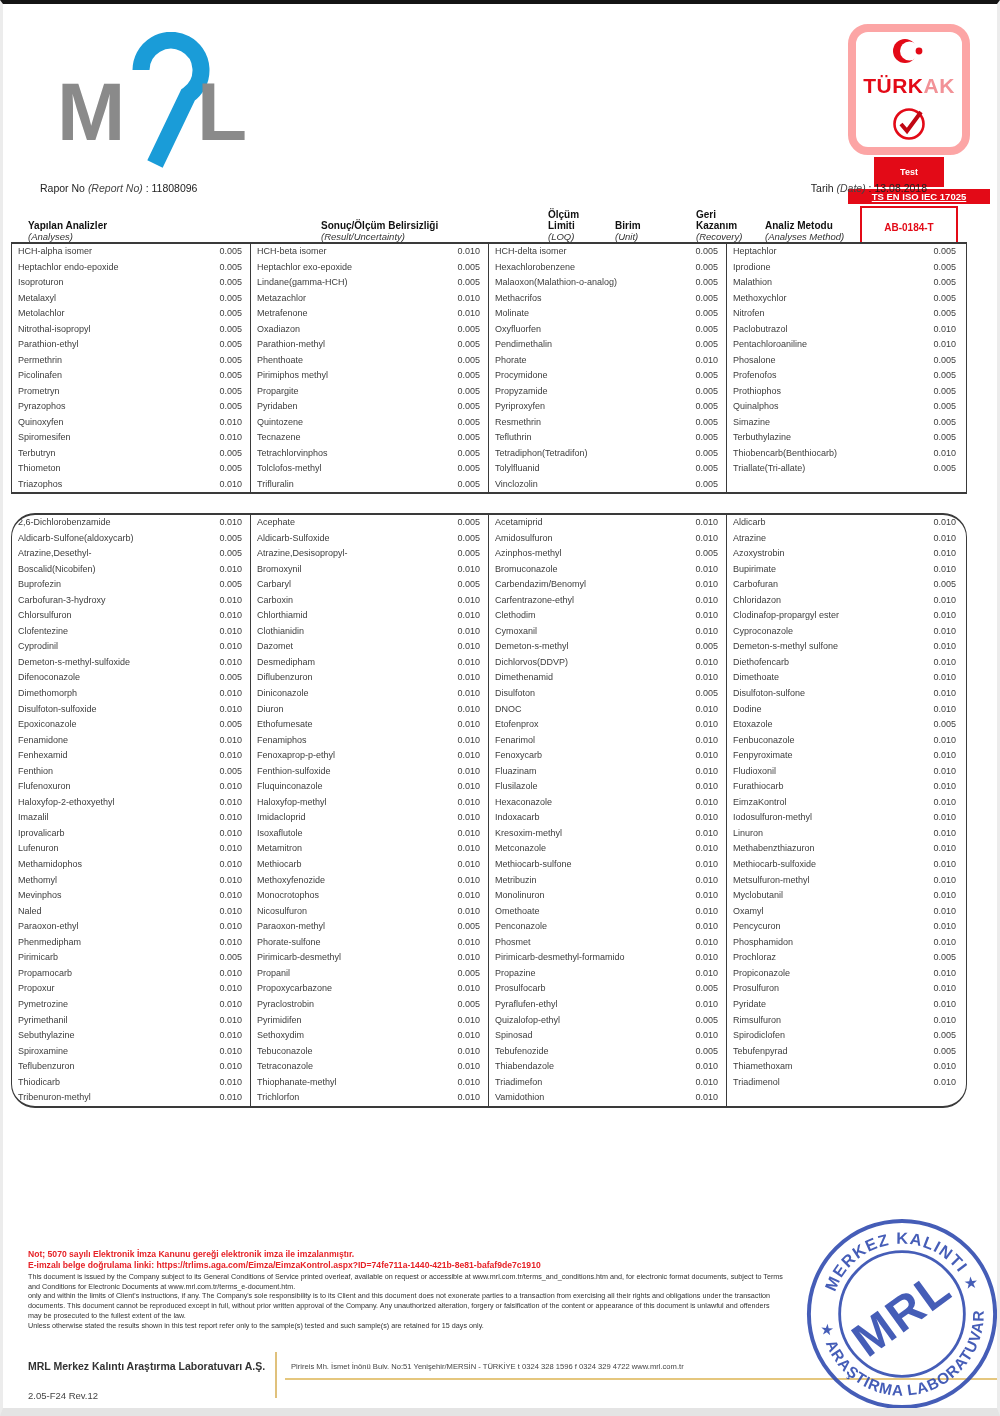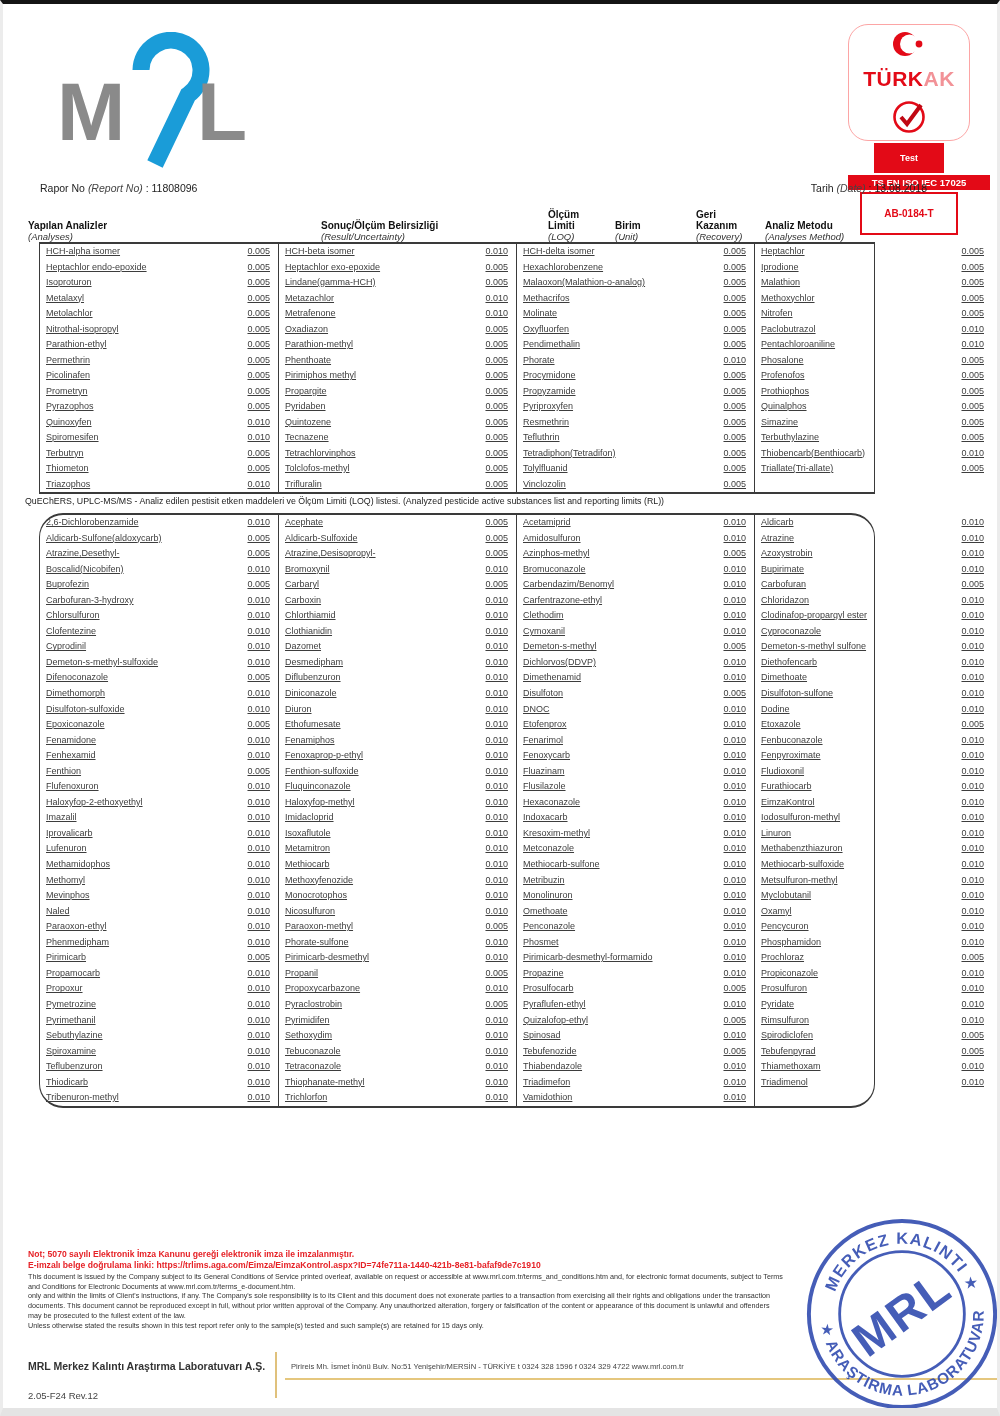--- a/index.html
+++ b/index.html
@@ -5,43 +5,43 @@
   html,body{margin:0;padding:0;background:#d9d9d9;}
   .page{
     position:relative;width:1000px;height:1416px;background:#fff;overflow:hidden;
     box-sizing:border-box;border-top:4px solid #141414;border-left:3px solid #ececec;
     border-right:3px solid #ececec;border-bottom:8px solid #e4e4e4;
     font-family:"Liberation Sans","DejaVu Sans",sans-serif;color:#3d3d3d;
   }
   
   .logo{position:absolute;left:52px;top:28px;}
   .turkak{position:absolute;left:845px;top:20px;width:122px;text-align:center;}
-  .tk-box{border:1px solid #fca5a5;border-radius:20px;height:104px;background:#fff;
+  .tk-box{border:8px solid #fca5a5;border-radius:20px;height:104px;background:#fff;
           display:flex;flex-direction:column;align-items:center;justify-content:space-between;padding:6px 0 5px;}
   .tk-name{font-weight:bold;font-size:21px;color:#e30a17;letter-spacing:.5px;line-height:1;}
   .tk-name .ak{color:#f29297;}
   .tk-band{margin:2px auto 0;color:#fff;background:#e30a17;font-weight:bold;}
   .tk-test{width:70px;font-size:9px;padding:10px 0;}
-  .tk-iso{width:118px;font-size:9.5px;padding:2px 12px;}
+  .tk-iso{width:118px;font-size:9.5px;padding:2px 12px;text-decoration:underline;}
   .tk-ab{margin:2px auto 0;width:94px;border:2px solid #e30a17;color:#e30a17;font-weight:bold;font-size:10px;padding:14px 0;}
   
   .inforow{position:absolute;left:25px;right:25px;top:178px;height:14px;font-size:10.5px;color:#222;}
   .inforow .lbl{font-weight:normal;padding-left:12px;}
   .inforow .en{font-style:italic;color:#444;}
   .date-group{position:absolute;right:45px;top:0;}
   
   .colheaders{position:absolute;left:0;right:0;top:194px;height:44px;font-size:10px;color:#111;}
   .ch{position:absolute;bottom:0;}
   .ch .tr{font-weight:bold;line-height:11px;}
   .ch .en{font-style:italic;font-weight:normal;color:#333;font-size:9.5px;line-height:11px;}
   
   .ptable{
-    position:absolute;left:36px;width:836px;display:grid;box-sizing:border-box;
+    position:absolute;left:8px;width:956px;display:grid;box-sizing:border-box;
     grid-template-columns:180px 58px 180px 58px 180px 58px 182px 56px;
-    border:1.6px solid #3a3a3a;border-top-width:2.6px;border-bottom-width:2px;background:#fff;text-decoration:underline;
+    border:1.6px solid #3a3a3a;border-top-width:2.6px;border-bottom-width:2px;background:#fff;
   }
   #table1{top:238px;grid-auto-rows:15.5px;}
   #table2{top:509px;grid-auto-rows:15.55px;border-radius:24px;}
   .cell{font-size:9px;line-height:15.5px;white-space:nowrap;overflow:hidden;color:#3d3d3d;}
   .cell.name{padding-left:6px;}
   .cell.val{text-align:right;padding-right:8px;}
   .cell.gsep{border-left:1.3px solid #3a3a3a;}
   .caption{position:absolute;left:22px;top:492px;font-size:8.8px;color:#222;white-space:nowrap;}
   
   .rednote{position:absolute;left:25px;top:1245px;font-size:8.6px;font-weight:bold;color:#e62227;line-height:10.5px;white-space:nowrap;}
@@ -253,21 +253,20 @@
       <div class="cell name">Triazophos</div>
       <div class="cell val">0.010</div>
       <div class="cell name gsep">Trifluralin</div>
       <div class="cell val">0.005</div>
       <div class="cell name gsep">Vinclozolin</div>
       <div class="cell val">0.005</div>
       <div class="cell name gsep"></div>
       <div class="cell val"></div>
     </div>
 
-  <div class="caption">QuEChERS, UPLC-MS/MS - Analiz edilen pestisit etken maddeleri ve Ölçüm Limiti (LOQ) listesi. (Analyzed pesticide active substances list and reporting limits (RL))</div>
 
   <div id="table2" class="ptable">
       <div class="cell name">2,6-Dichlorobenzamide</div>
       <div class="cell val">0.010</div>
       <div class="cell name gsep">Acephate</div>
       <div class="cell val">0.005</div>
       <div class="cell name gsep">Acetamiprid</div>
       <div class="cell val">0.010</div>
       <div class="cell name gsep">Aldicarb</div>
       <div class="cell val">0.010</div>

